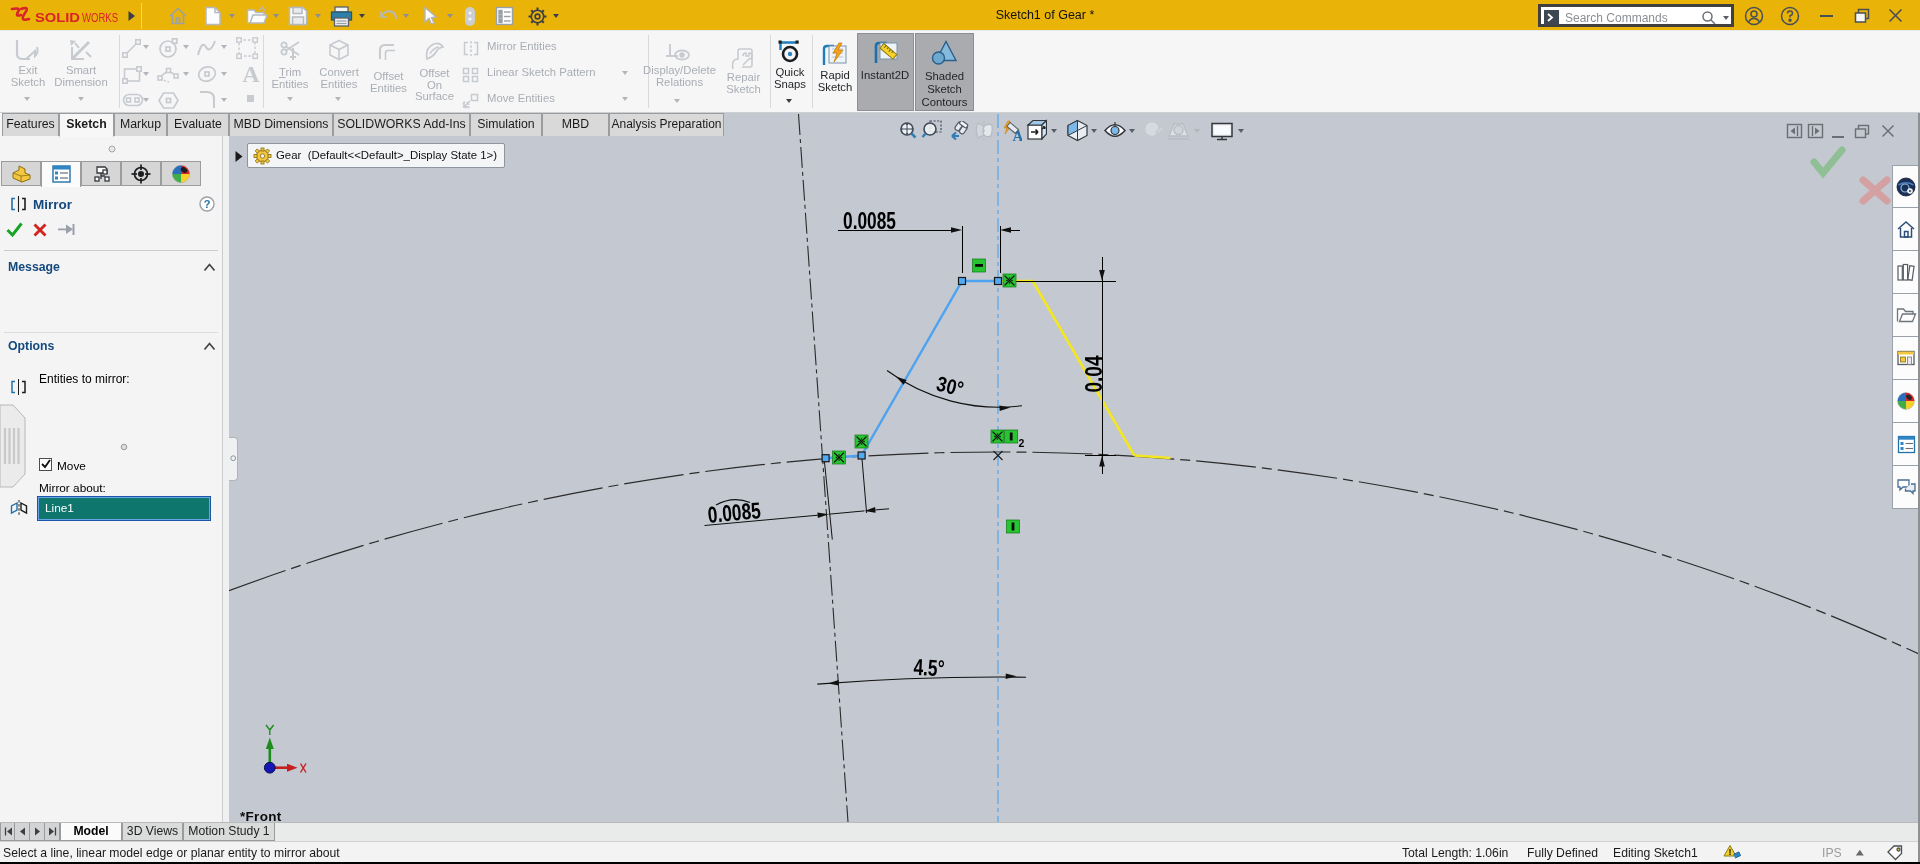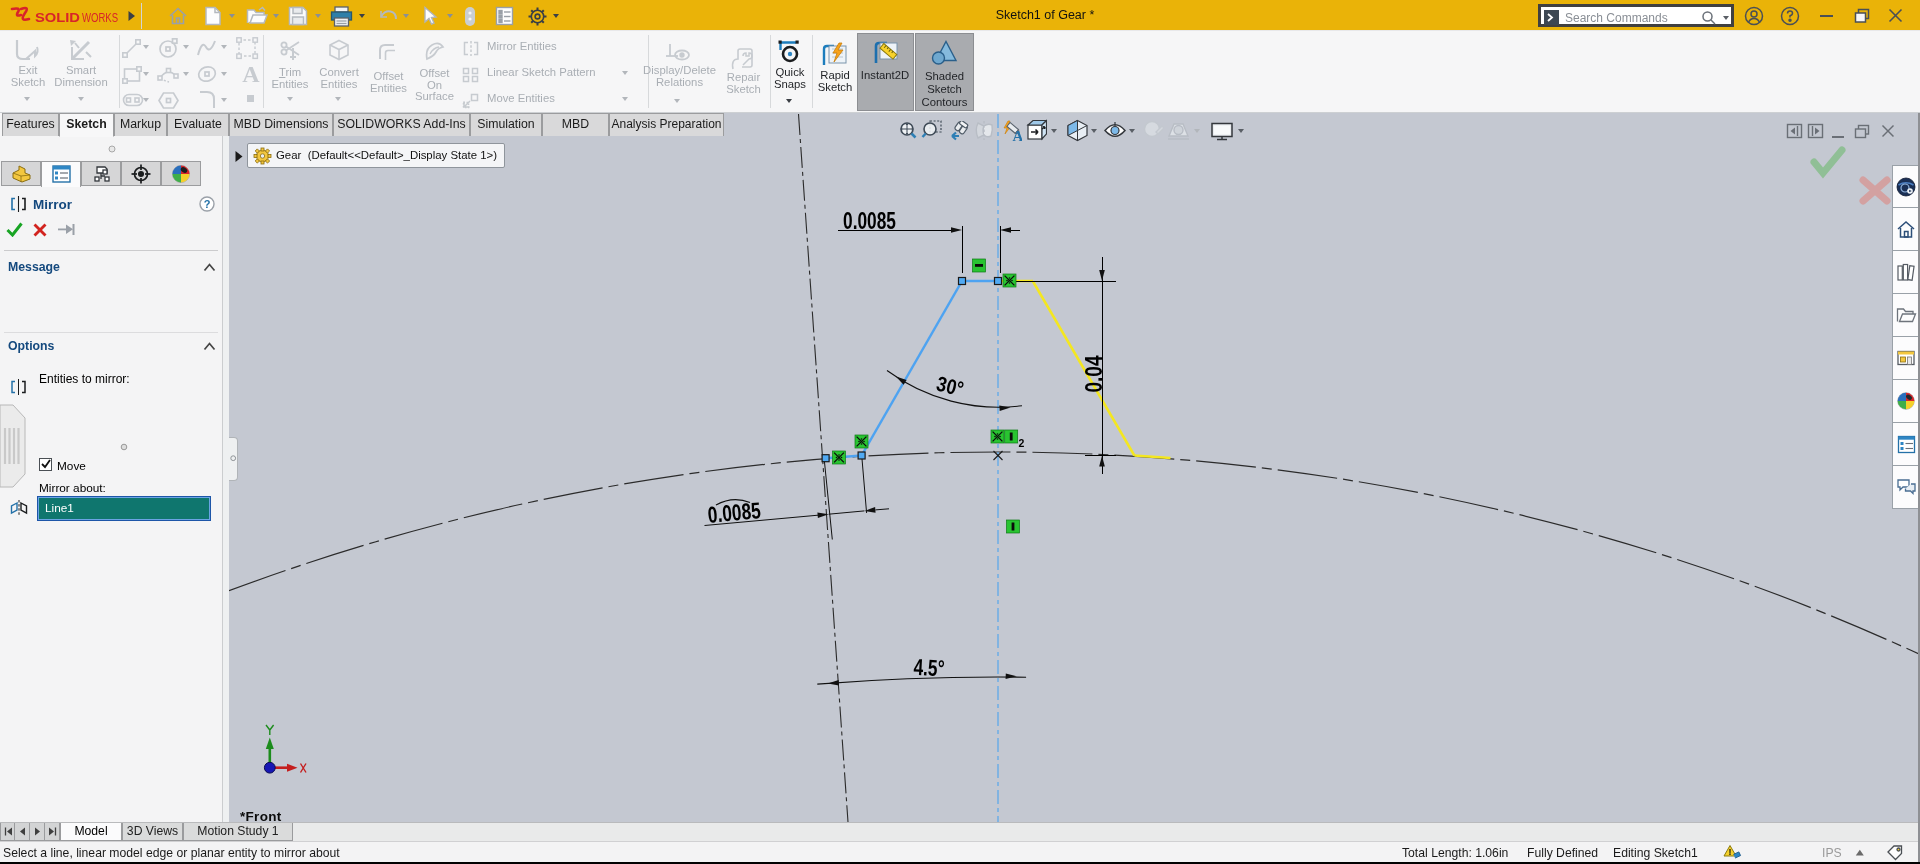--- a/index.html
+++ b/index.html
@@ -837,23 +837,23 @@
       <svg class="abs" style="left:4px;top:4px" width="7" height="9" viewBox="0 0 7 9" fill="#3f3f3f">
         <path d="M1 0.5 L6 4.5 L1 8.5 Z"></path>
       </svg>
     </div>
   <div class="abs" style="left:45px;top:0;width:15px;height:18px;background:#d3d4d5;border:1px solid #9a9b9d;border-top:none;border-left:none">
       <svg class="abs" style="left:3px;top:4px" width="9" height="9" viewBox="0 0 9 9" fill="#3f3f3f">
         <path d="M1 0.5 L6 4.5 L1 8.5 Z"></path>
         <path d="M7.5 0.5 V8.5" stroke="#3f3f3f" stroke-width="1.3"></path>
       </svg>
     </div>
-  <div class="btab" style="left:60px;width:62px;background:#fbfbfc;font-weight:normal;color:#000">Model</div>
+  <div class="btab" style="left:60px;width:62px;background:#fbfbfc;font-weight:bold;color:#000">Model</div>
   <div class="btab" style="left:122px;width:61px">3D Views</div>
-  <div class="btab" style="left:183px;width:110px">Motion Study 1</div>
+  <div class="btab" style="left:183px;width:92px">Motion Study 1</div>
 </div>
 <div id="statusbar">
   <div class="abs" style="left:3px;top:4px">Select a line, linear model edge or planar entity to mirror about</div>
   <div class="abs" style="left:1402px;top:4px">Total Length: 1.06in</div>
   <div class="abs" style="left:1527px;top:4px">Fully Defined</div>
   <div class="abs" style="left:1613px;top:4px">Editing Sketch1</div>
   <svg class="abs" style="left:1723px;top:2px" width="19" height="17" viewBox="0 0 19 17">
     <path d="M7 1.5 L13 12 H1 Z" fill="#f5d02a" stroke="#8a7a10" stroke-width="1"></path>
     <text x="7" y="11" text-anchor="middle" font-size="9" font-weight="bold" fill="#111">!</text>
     <path d="M11 9 L17 9 L17 13 L11 13" fill="#2e86c4" stroke="#1a5a8a" stroke-width="0.8" transform="rotate(-25 14 11)"></path>

